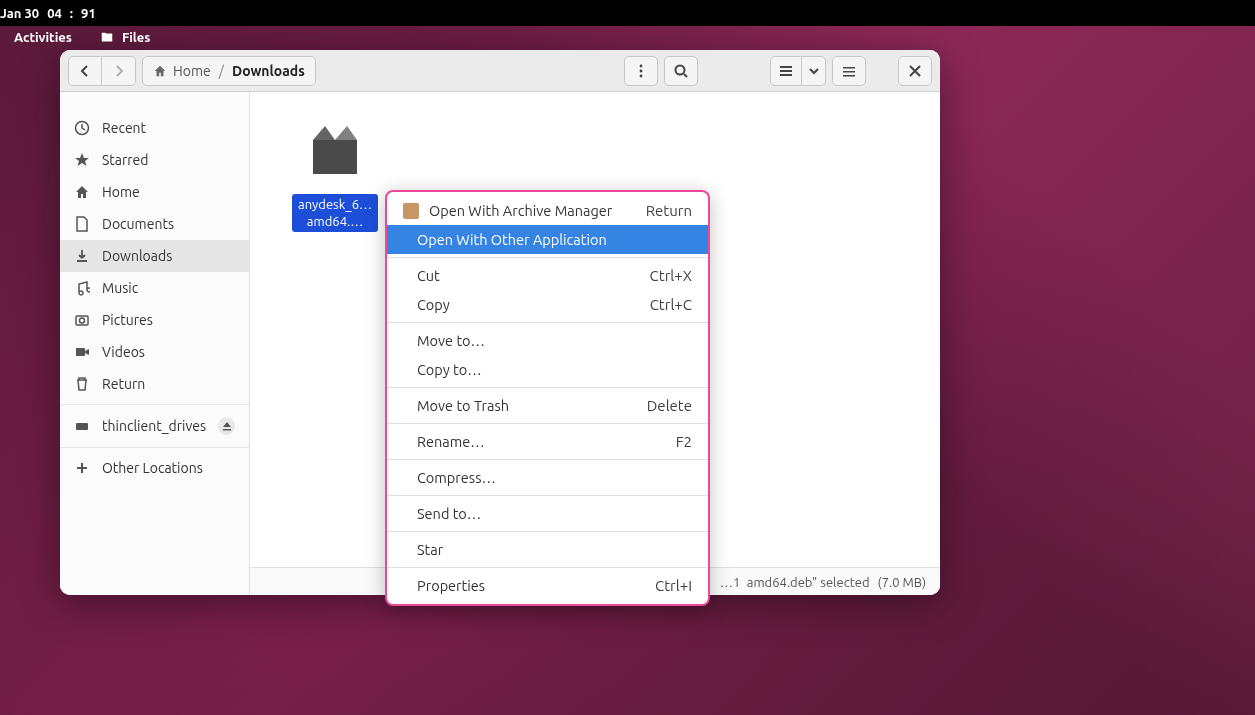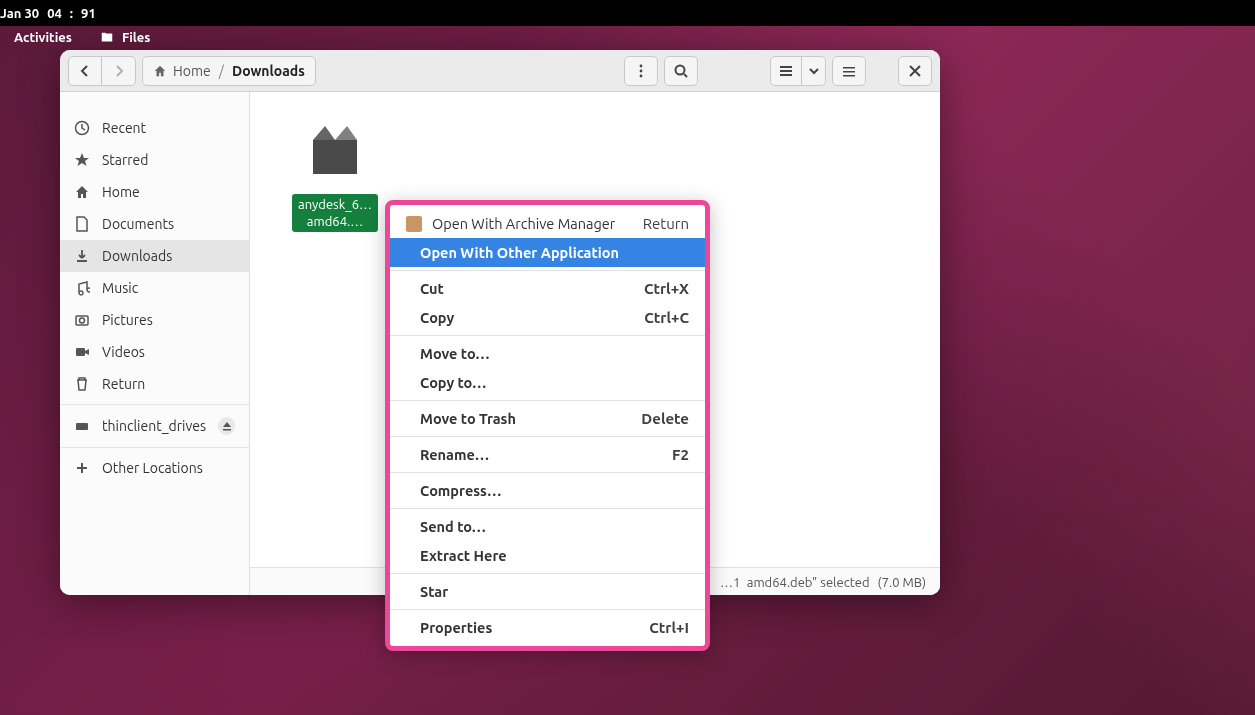--- a/index.html
+++ b/index.html
@@ -79,44 +79,44 @@
     .sb-divider { height: 1px; background: #e5e5e5; margin: 4px 0; }
     .sb-item .eject { margin-left: auto; width: 18px; height: 18px; border-radius: 50%; background: #e8e8e8; display:flex; align-items:center; justify-content:center; }
     .sb-item .eject svg { width: 10px; height: 10px; }
 
     .content { flex: 1; position: relative; background: #fff; display: flex; flex-direction: column; }
     .icon-grid { flex: 1; padding: 18px 30px; position: relative; }
     .file-item { width: 110px; text-align: center; }
     .file-icon-box { width: 80px; height: 80px; margin: 0 auto 4px; display: flex; align-items: center; justify-content: center; }
     .file-icon-box svg { width: 64px; height: 64px; fill: #4a4a4a; }
     .file-label {
-      background: #15803d; color: #fff; border-radius: 3px;
+      background: #1d4ed8; color: #fff; border-radius: 3px;
       padding: 2px 6px; font-size: 13px; line-height: 1.3;
       word-break: break-all; display: inline-block;
     }
     .statusbar {
       height: 28px; border-top: 1px solid #e0e0e0; background: #fafafa;
       display: flex; align-items: center; justify-content: flex-end;
       padding: 0 14px; font-size: 13px; color: #555; gap: 8px;
     }
 
     .context-menu {
       position: absolute; top: 190px; left: 385px; width: 325px;
-      background: #fff; border: 5px solid #ec4899; border-radius: 8px;
+      background: #fff; border: 2px solid #ec4899; border-radius: 8px;
       box-shadow: 0 4px 20px rgba(0,0,0,0.25);
-      font-size: 14.5px; padding: 4px 0; z-index: 50; margin-top: 10px;
+      font-size: 14.5px; padding: 4px 0; z-index: 50;
     }
     .cm-item {
       display: flex; align-items: center; padding: 6px 16px;
       color: #333; cursor: pointer; gap: 10px;
     }
     .cm-item.hover { background: #3584e4; color: #fff; }
     .cm-item .accel { margin-left: auto; color: #404040; font-size: 15px; }
     .cm-item .pkg-icon { width: 16px; height: 16px; background: #c89664; border-radius: 2px; display:inline-block; flex-shrink:0; }
-    .cm-item.noicon { padding-left: 30px; font-weight: bold; }
+    .cm-item.noicon { padding-left: 30px; }
     .cm-sep { height: 1px; background: #e0e0e0; margin: 3px 0; }
   </style>
 </head>
 <body>
 
 <div class="wallpaper-overlay"></div>
 
 <div class="topbar">
   <div class="left">
     <span>Activities</span>
@@ -338,23 +338,20 @@
     <span class="accel">F2</span>
   </div>
   <div class="cm-sep"></div>
   <div class="cm-item noicon">
     <span>Compress…</span>
   </div>
   <div class="cm-sep"></div>
   <div class="cm-item noicon">
     <span>Send to…</span>
   </div>
-  <div class="cm-item noicon">
-    <span>Extract Here</span>
-  </div>
   <div class="cm-sep"></div>
   <div class="cm-item noicon">
     <span>Star</span>
   </div>
   <div class="cm-sep"></div>
   <div class="cm-item noicon">
     <span>Properties</span>
     <span class="accel">Ctrl+I</span>
   </div>
 </div>

